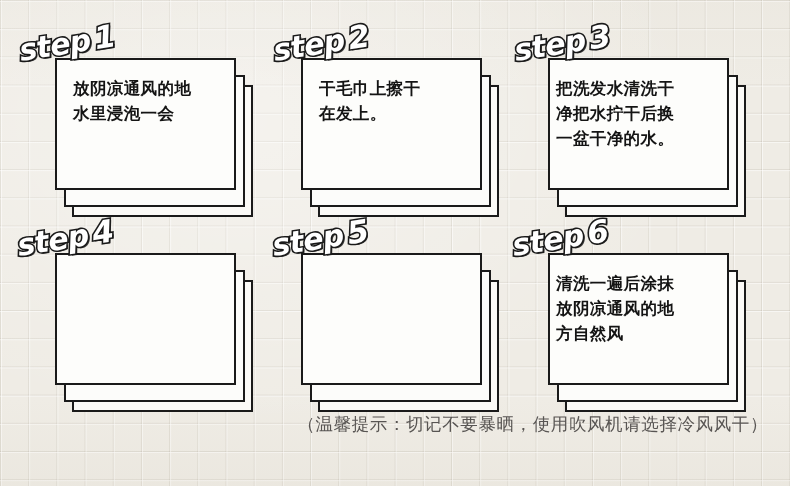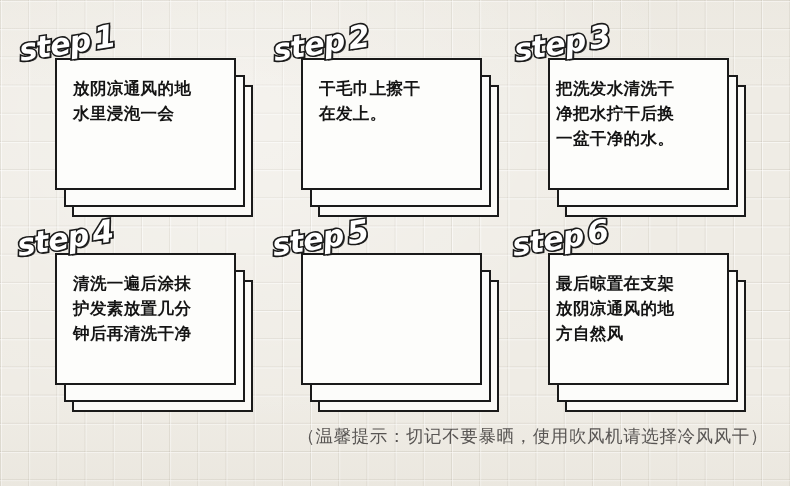--- a/index.html
+++ b/index.html
@@ -126,21 +126,21 @@
   .step-label .num {
     font-size: 31px;
     padding-left: 4px;
   }
 
   
   #footer-note {
     position: absolute;
     left: 0;
     right: 22px;
-    top: 424px;
+    top: 412px;
     text-align: right;
     font-family: "DejaVu Sans", "Liberation Sans", sans-serif;
     font-size: 17.5px;
     letter-spacing: 0.6px;
     color: #585553;
     z-index: 12;
   }
 </style>
 </head>
 <body>
@@ -182,42 +182,39 @@
 一盆干净的水。</div>
     <div class="step-label" style="left:-31px; top:-26px;"><span>step</span><span class="num">3</span></div>
   </div>
 
   <div class="step-cell" style="left:55px; top:253px;">
     <div class="stack">
       <div class="card card-back2"></div>
       <div class="card card-back1"></div>
       <div class="card card-front"></div>
     </div>
-    <div class="card-text">清洗一遍后涂抹
-护发素放置几分
-钟后再清洗干净</div>
     <div class="step-label" style="left:-35px; top:-26px;"><span>step</span><span class="num">4</span></div>
   </div>
 
   <div class="step-cell" style="left:301px; top:253px;">
     <div class="stack">
       <div class="card card-back2"></div>
       <div class="card card-back1"></div>
       <div class="card card-front"></div>
     </div>
     <div class="step-label" style="left:-26px; top:-26px;"><span>step</span><span class="num">5</span></div>
   </div>
 
   <div class="step-cell" style="left:548px; top:253px;">
     <div class="stack">
       <div class="card card-back2"></div>
       <div class="card card-back1"></div>
       <div class="card card-front"></div>
     </div>
-    <div class="card-text narrow">最后晾置在支架
+    <div class="card-text narrow">清洗一遍后涂抹
 放阴凉通风的地
 方自然风</div>
     <div class="step-label" style="left:-33px; top:-26px;"><span>step</span><span class="num">6</span></div>
   </div>
 
   <div id="footer-note">（温馨提示：切记不要暴晒，使用吹风机请选择冷风风干）</div>
 
 </div>
 
 </body></html>

